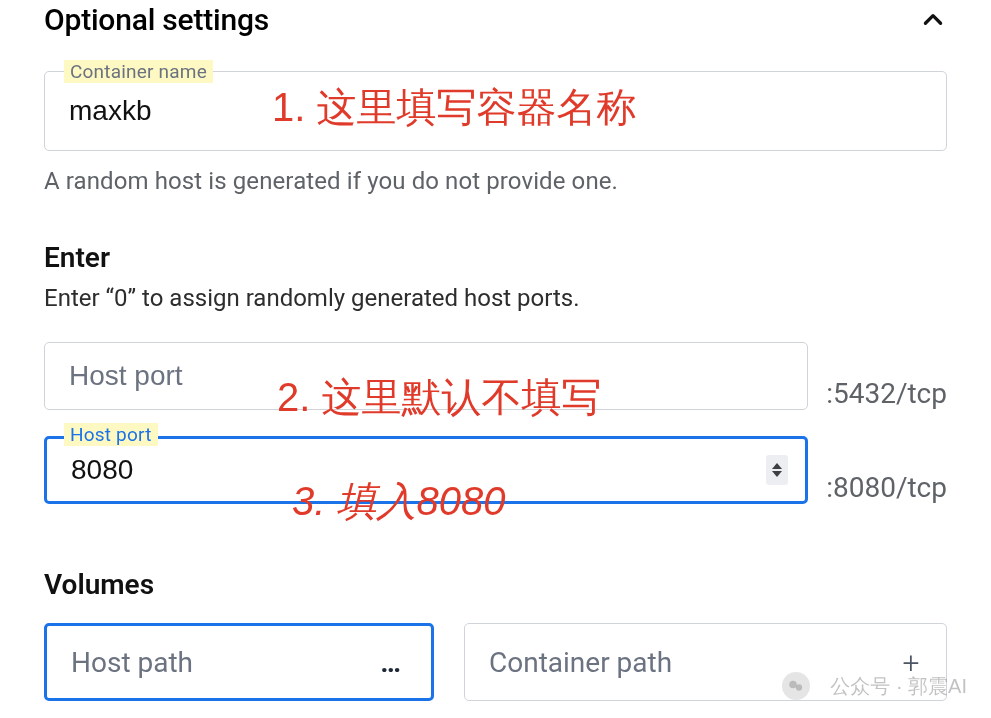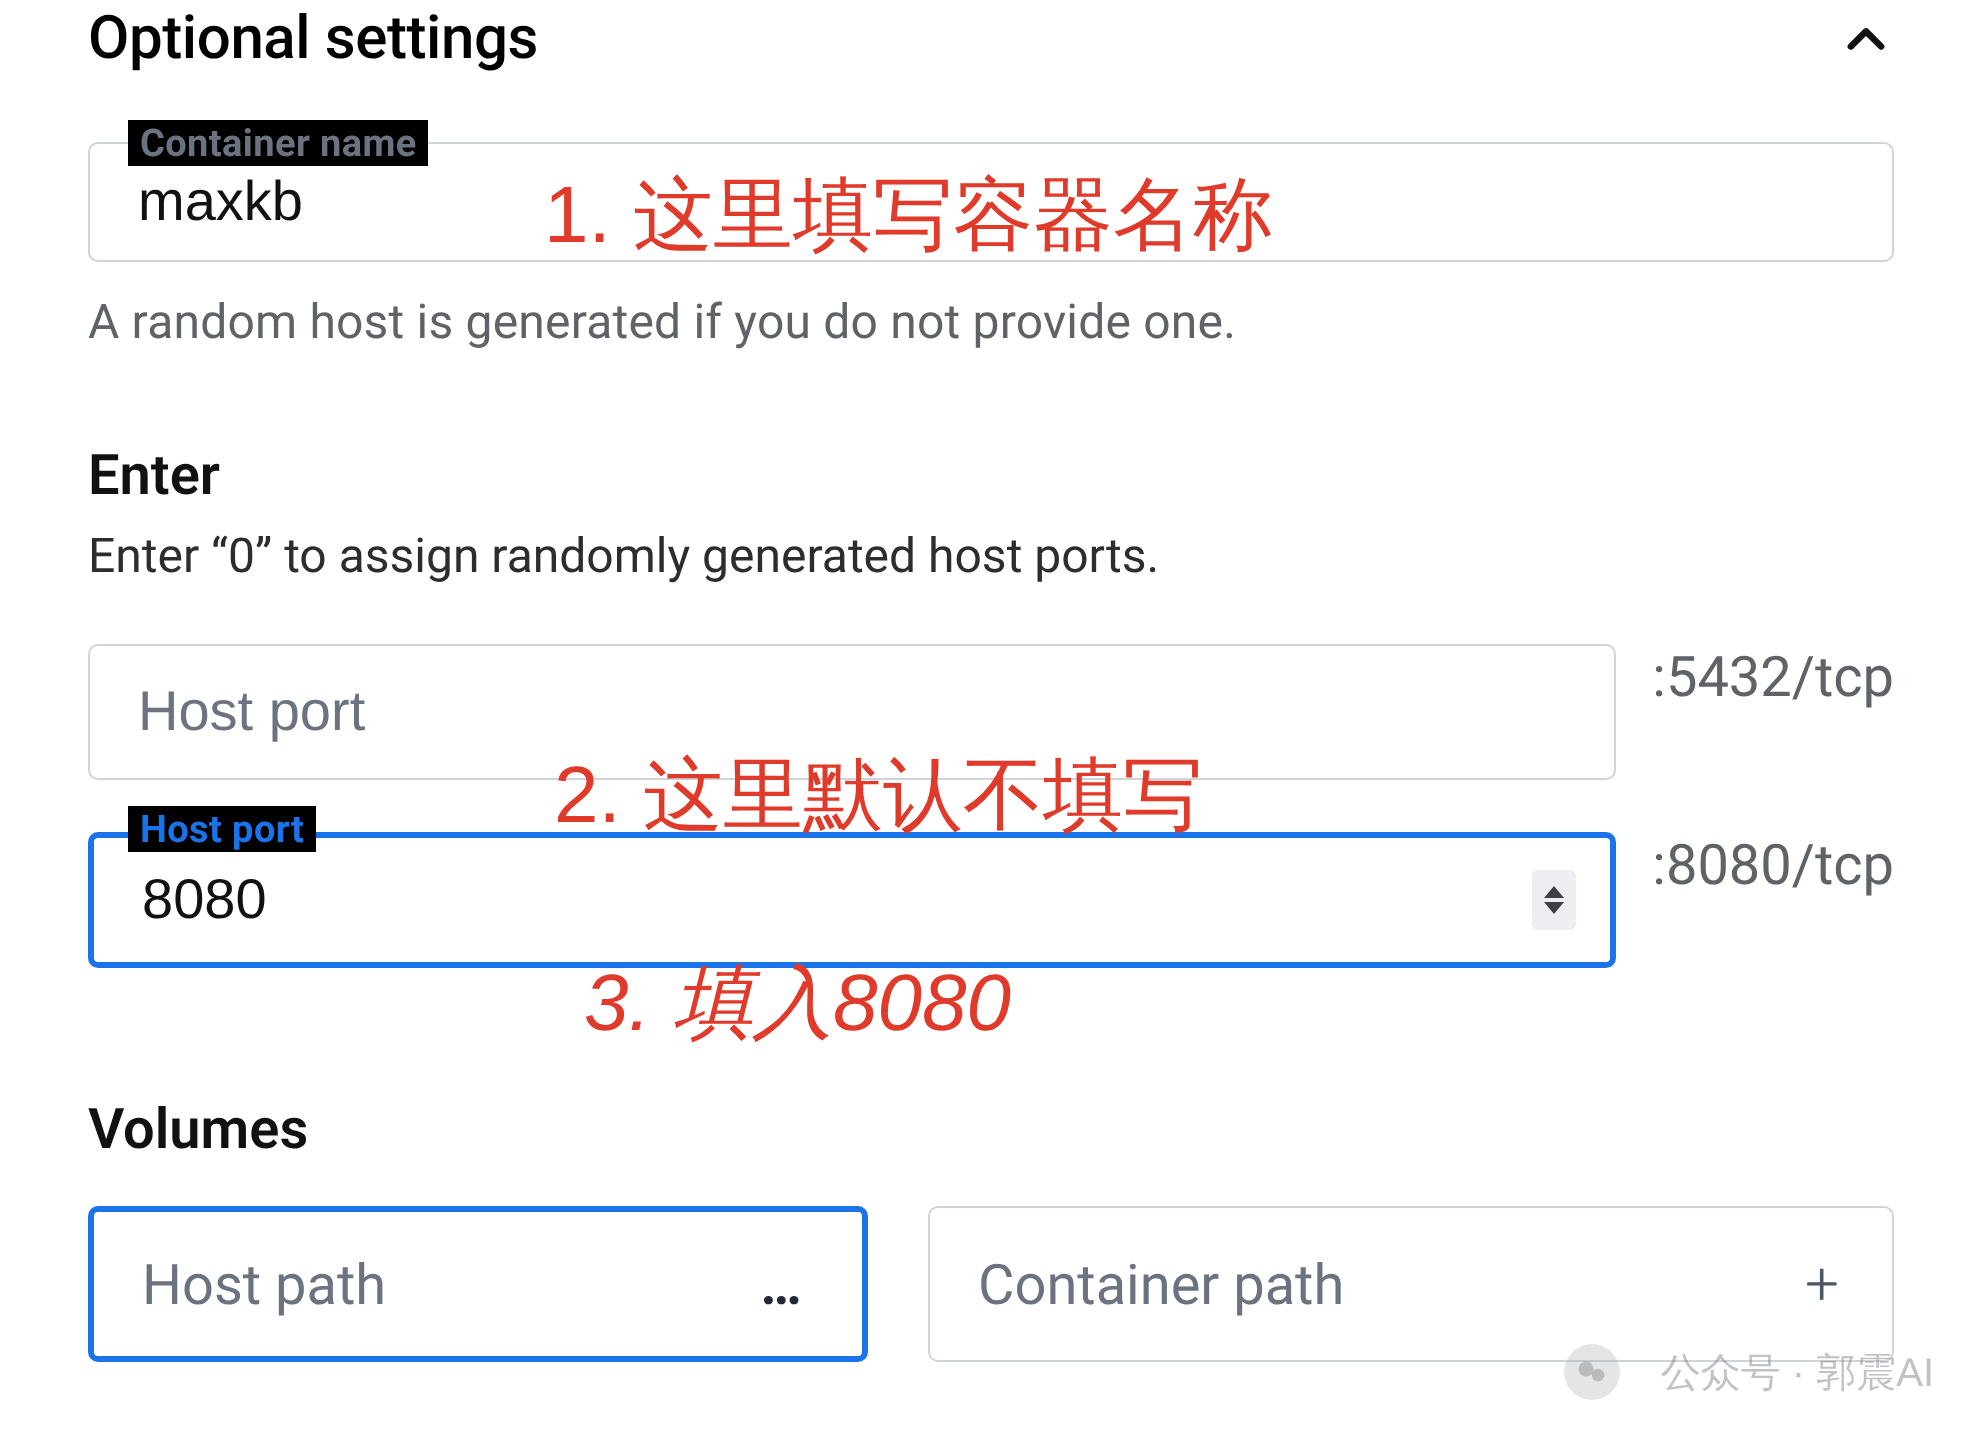--- a/index.html
+++ b/index.html
@@ -36,32 +36,31 @@
   .chevron svg { width: 26px; height: 26px; }
   
   .field-wrap {
     position: relative;
     margin-top: 26px;
   }
   .float-label {
     position: absolute;
     top: -11px;
     left: 20px;
-    background: #000000;
+    background: #fef9c3;
     padding: 0 6px;
     font-size: 19px;
     color: #6b7280;
     letter-spacing: 0.2px;
     z-index: 2;
-    font-weight: bold;
   }
   .float-label.blue { color: #1a73e8; }
   .text-input {
     width: 100%;
-    height: 60px;
+    height: 80px;
     border: 1.5px solid #d0d4da;
     border-radius: 5px;
     padding: 0 24px;
     font-size: 28px;
     color: #111;
     outline: none;
     background: #fff;
   }
   .text-input::placeholder { color: #6b7280; font-size: 28px; }
   .help-text {
@@ -78,21 +77,21 @@
     margin-bottom: 6px;
   }
   .section-sub {
     font-size: 24px;
     color: #2d2d2d;
     margin-top: 10px;
   }
   
   .port-row {
     display: flex;
-    align-items: flex-start;
+    align-items: flex-end;
     gap: 18px;
     margin-top: 30px;
   }
   .port-input-wrap {
     position: relative;
     flex: 1;
     display: flex;
     align-items: center;
   }
   .port-input {

